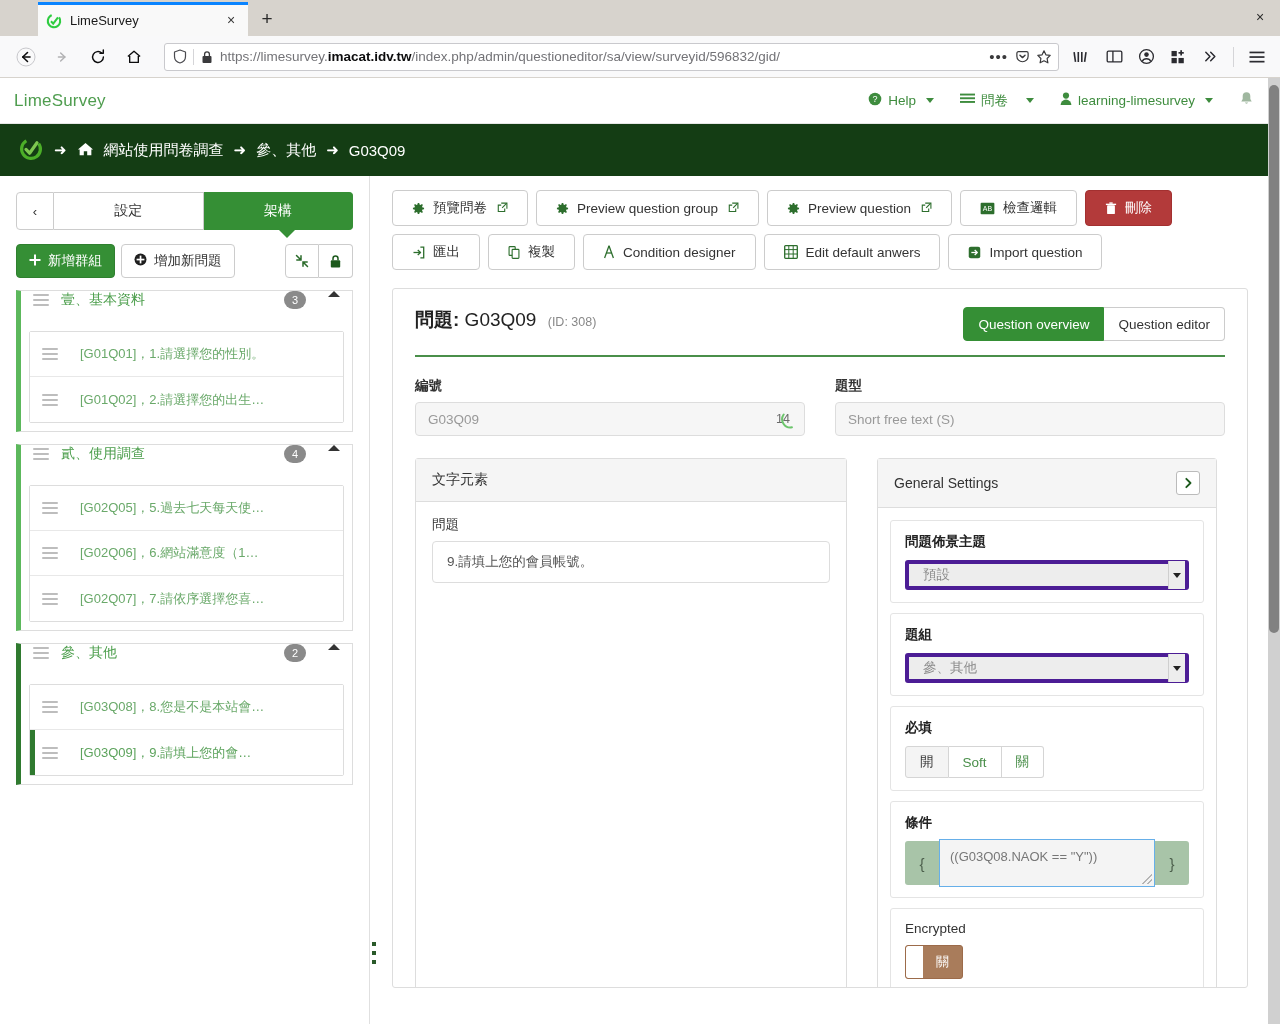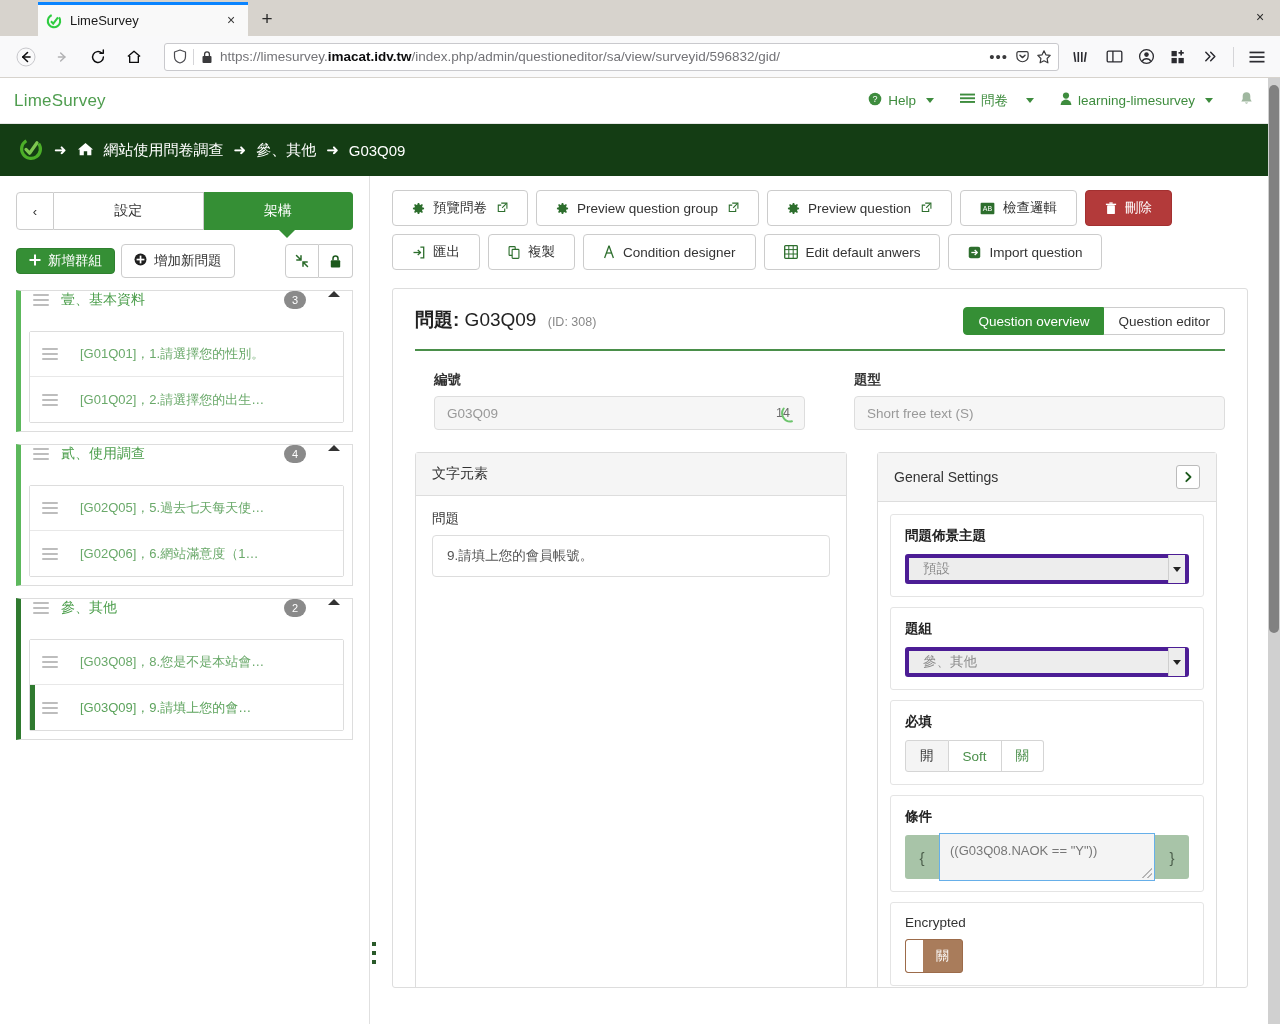--- a/index.html
+++ b/index.html
@@ -130,21 +130,21 @@
   .tab-btn.right { border-radius: 0 4px 4px 0; }
   .tab-caret {
     position: absolute; left: 278px; top: 53px; width: 0; height: 0;
     border-left: 9px solid transparent; border-right: 9px solid transparent;
     border-top: 9px solid #358f35;
   }
 
   .actionrow { display: flex; align-items: center; padding: 14px 16px 12px 16px; gap: 0; }
   .btn-green {
     background: #358f35; color: #fff; border: 1px solid #2f802f;
-    border-radius: 4px; height: 26px; padding: 0 12px;
+    border-radius: 4px; height: 34px; padding: 0 12px;
     display: flex; align-items: center; gap: 7px; font-size: 13.5px;
   }
   .btn-white {
     background: #fff; color: #333; border: 1px solid #ccc;
     border-radius: 4px; height: 34px; padding: 0 12px;
     display: flex; align-items: center; gap: 7px; font-size: 13.5px;
     margin-left: 6px;
   }
   .icon-btns { margin-left: auto; display: flex; }
   .icon-btn {
@@ -213,29 +213,29 @@
   .panel-card {
     border: 1px solid #ddd; border-radius: 3px; margin-top: 18px;
     padding: 18px 22px 0 22px; height: 700px; overflow: hidden;
   }
   .qhead { display: flex; align-items: flex-start; }
   .qtitle { font-size: 19px; color: #222; }
   .qtitle b { font-weight: 700; }
   .qtitle .qid { font-size: 12.5px; color: #888; margin-left: 6px; }
   .qtabs { margin-left: auto; display: flex; }
   .qtab {
-    height: 28px; padding: 12px 14px; display: flex; align-items: center;
+    height: 34px; padding: 12px 14px; display: flex; align-items: center;
     font-size: 13.5px; border: 1px solid #ccc; background: #fff; color: #333;
   }
   .qtab.active { background: #358f35; border-color: #358f35; color: #fff; border-radius: 4px 0 0 4px;}
   .qtab.last { border-radius: 0 4px 4px 0; border-left: none; }
   .rule { height: 2px; background: #4a8f4a; margin: 14px 0 20px 0; }
 
   .fieldrow { display: flex; gap: 30px; }
-  .field { flex: 1 1 0; margin-left: 19px; }
+  .field { flex: 1 1 0; }
   .field-label { font-size: 13.5px; font-weight: 700; color: #333; margin-bottom: 7px; }
   .field-input {
     height: 34px; border: 1px solid #ddd; border-radius: 4px; background: #f6f6f6;
     display: flex; align-items: center; padding: 0 12px; color: #999; font-size: 13.5px;
     position: relative;
   }
   .counter {
     margin-left: auto; color: #6b6b6b; font-size: 12.5px; position: relative;
     padding-right: 2px;
   }
@@ -624,20 +624,28 @@
                 <span class="q-label">[G02Q05]，5.過去七天每天使…</span>
               </div>
               <div class="q-item">
                 <span class="grip">
                     <i></i>
                     <i></i>
                     <i></i>
                   </span>
                 <span class="q-label">[G02Q06]，6.網站滿意度（1…</span>
               </div>
+              <div class="q-item">
+                <span class="grip">
+                    <i></i>
+                    <i></i>
+                    <i></i>
+                  </span>
+                <span class="q-label">[G02Q07]，7.請依序選擇您喜…</span>
+              </div>
             </div>
           </div>
 
           <div class="group dark">
             <div class="group-head">
               <span class="grip">
                   <i></i>
                   <i></i>
                   <i></i>
                 </span>

